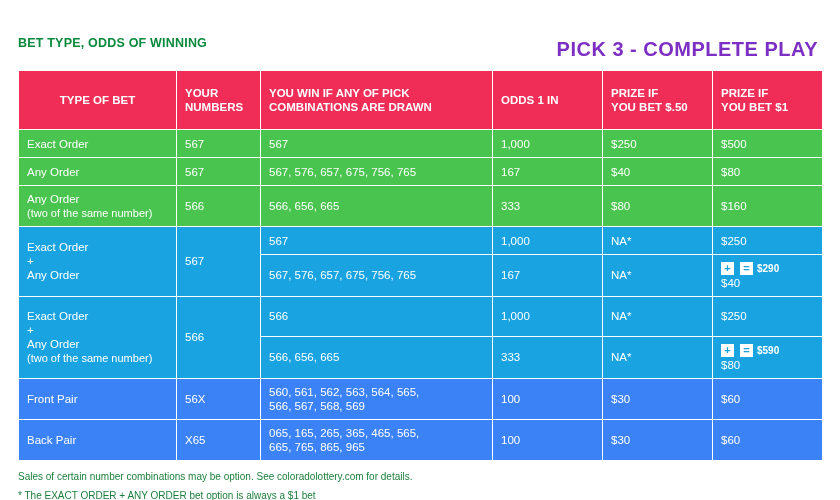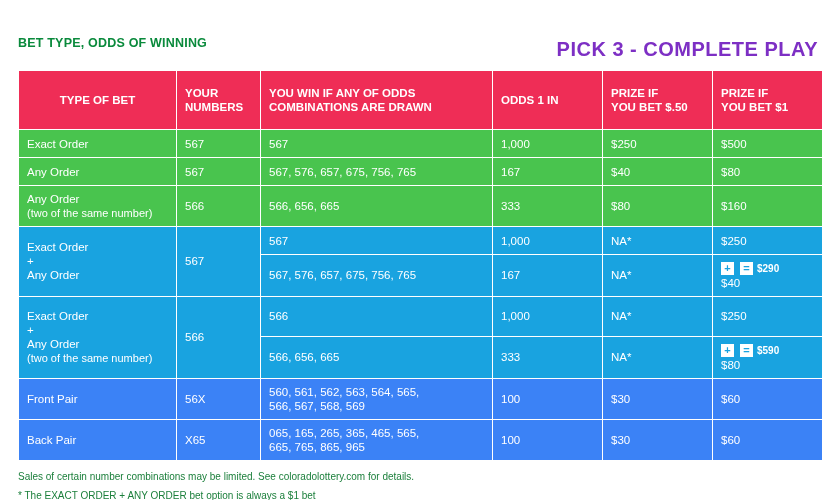--- a/index.html
+++ b/index.html
@@ -127,21 +127,21 @@
       <col style="width:110px">
     </colgroup>
     <thead>
       <tr>
         <th class="c-center">TYPE OF BET</th>
         <th>
           <span class="stackline">YOUR</span>
           <span class="stackline">NUMBERS</span>
         </th>
         <th>
-          <span class="stackline">YOU WIN IF ANY OF ODDS</span>
+          <span class="stackline">YOU WIN IF ANY OF PICK</span>
           <span class="stackline">COMBINATIONS ARE DRAWN</span>
         </th>
         <th>ODDS 1 IN</th>
         <th>
           <span class="stackline">PRIZE IF</span>
           <span class="stackline">YOU BET $.50</span>
         </th>
         <th>
           <span class="stackline">PRIZE IF</span>
           <span class="stackline">YOU BET $1</span>
@@ -249,18 +249,18 @@
           <span class="stackline">665, 765, 865, 965</span>
         </td>
         <td>100</td>
         <td>$30</td>
         <td>$60</td>
       </tr>
     </tbody>
   </table>
 
   <div class="notes">
-    <div>Sales of certain number combinations may be limited. See coloradolottery.com for details.</div>
+    <div>Sales of certain number combinations may be option. See coloradolottery.com for details.</div>
     <div class="n2">* The EXACT ORDER + ANY ORDER bet option is always a $1 bet</div>
 
   </div>
 
 </div>
 
 </body></html>

